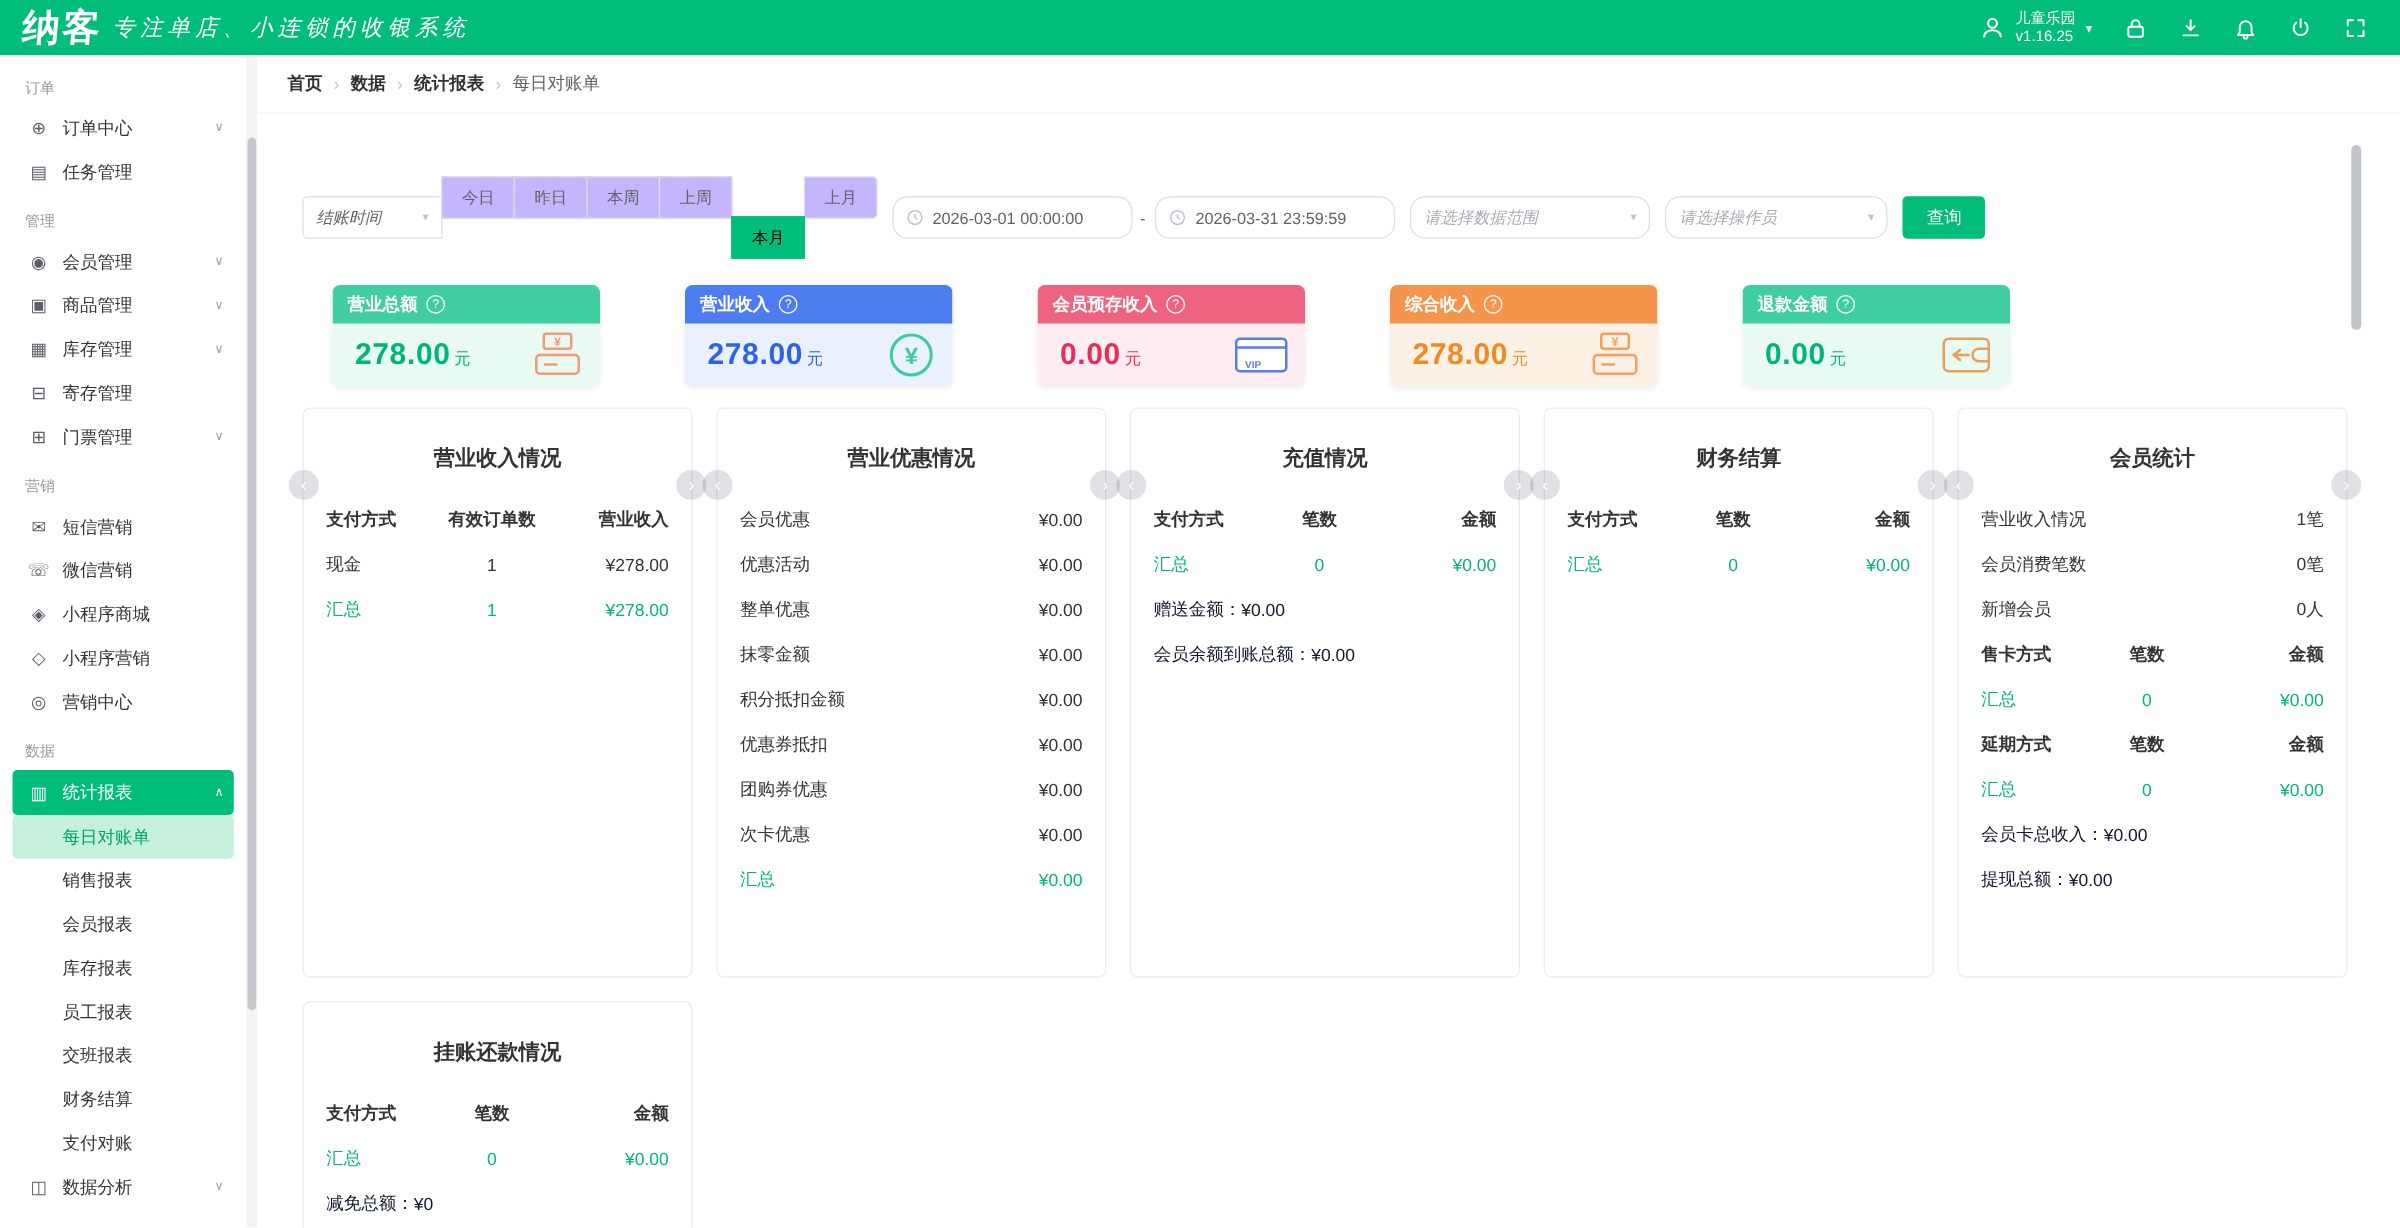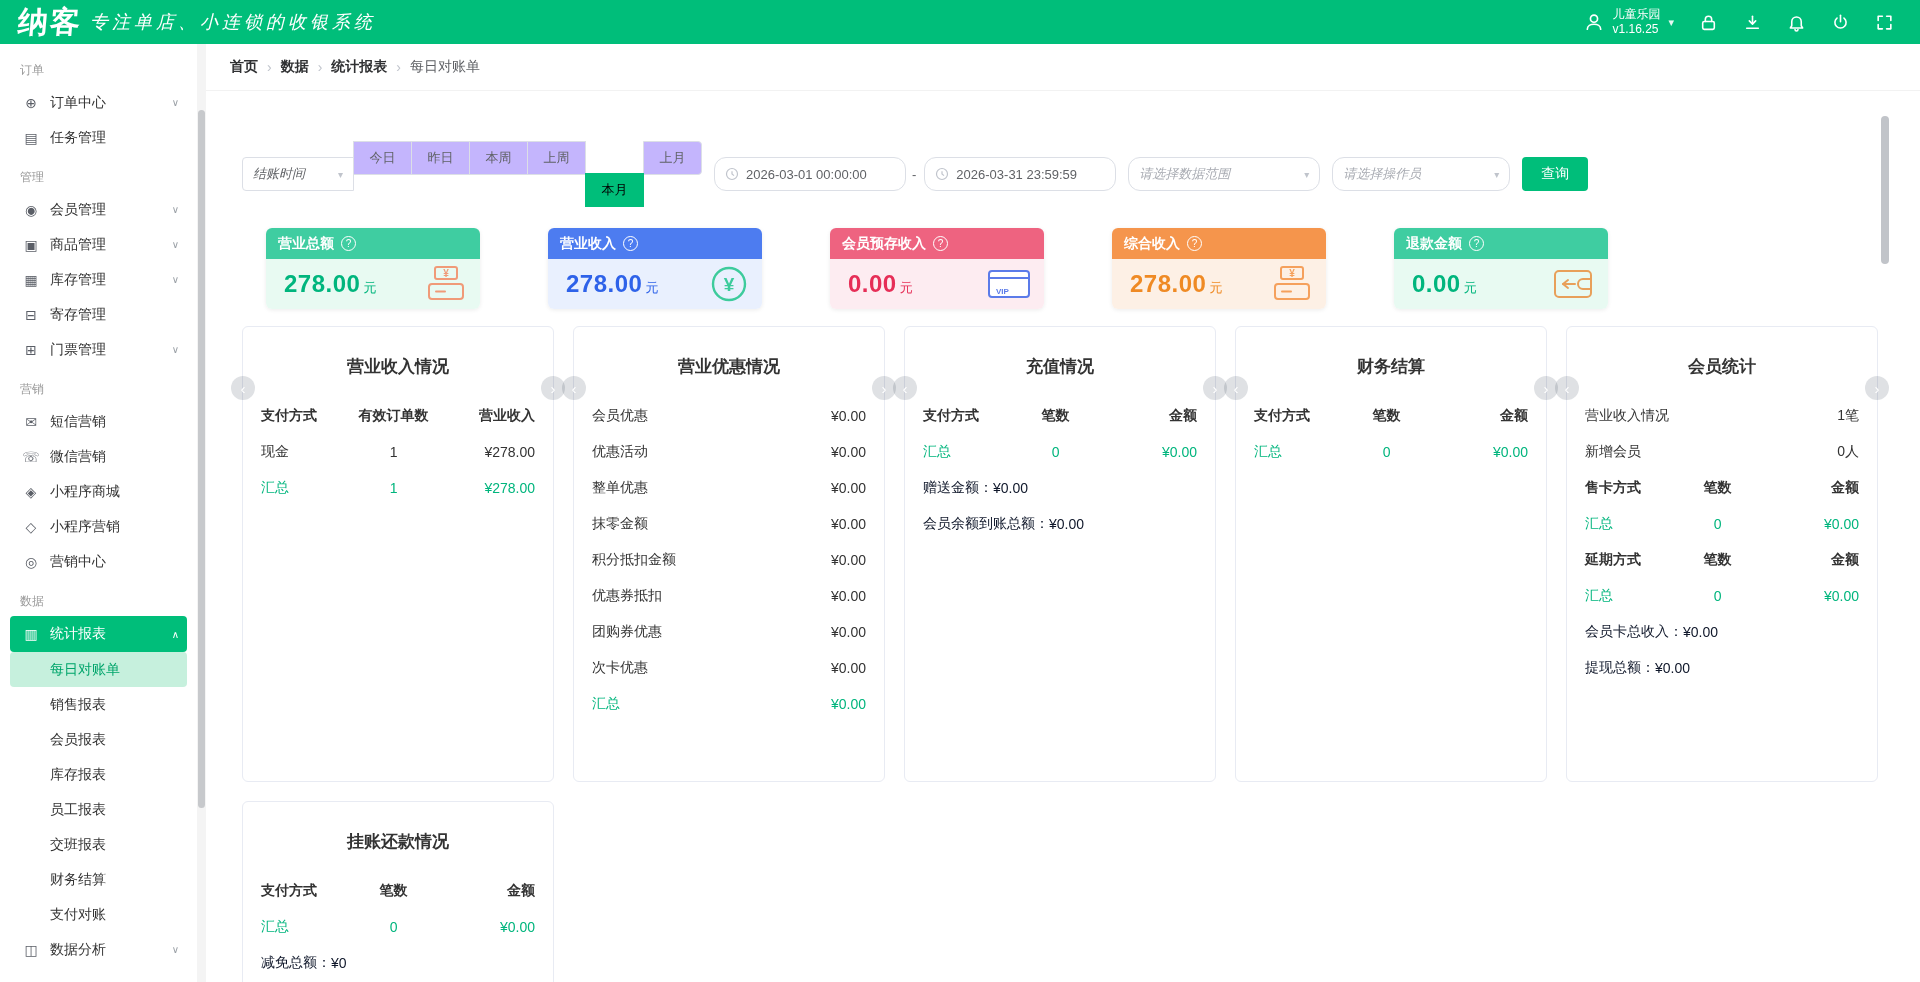--- a/index.html
+++ b/index.html
@@ -519,20 +519,24 @@
         <section class="panel">
           <button class="car left">‹</button>
           <button class="car right">›</button>
           <h3 class="panel-title">会员统计</h3>
           <div class="ptable">
             <div class="kv">
               <span>营业收入情况</span>
               <span>1笔</span>
             </div>
             <div class="kv">
+              <span>会员消费笔数</span>
+              <span>0笔</span>
+            </div>
+            <div class="kv">
               <span>新增会员</span>
               <span>0人</span>
             </div>
             <div class="prow head">
               <span class="cl">售卡方式</span>
               <span class="cc">笔数</span>
               <span class="cr">金额</span>
             </div>
             <div class="prow green-text">
               <span class="cl">汇总</span>

